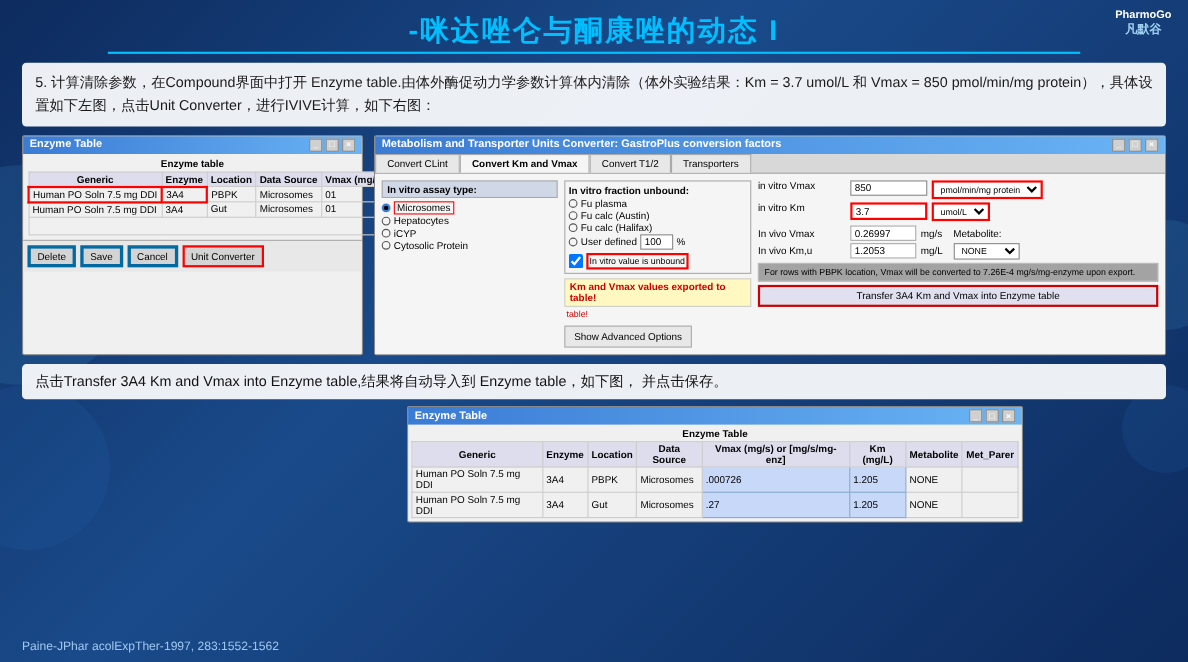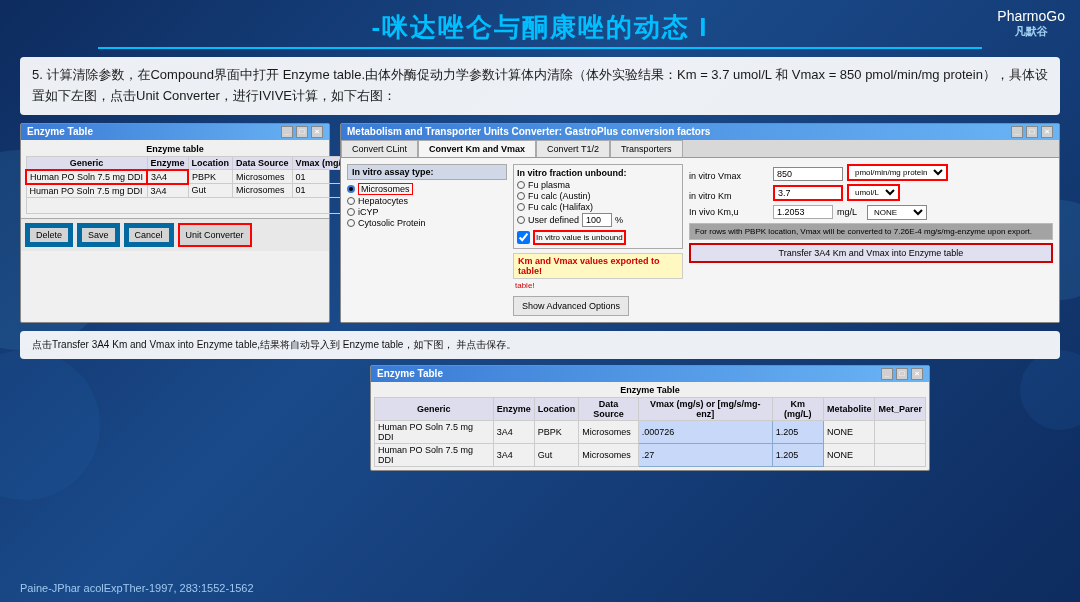--- a/index.html
+++ b/index.html
@@ -58,22 +58,22 @@
       border-radius: 50%;
       background: #1a6abf;
       border: 2px solid #4a9fd4;
       display: flex;
       align-items: center;
       justify-content: center;
       margin: 0 auto 2px auto;
     }
     .logo-text {
       color: white;
-      font-size: 14px;
-      font-weight: normal;
+      font-size: 10px;
+      font-weight: bold;
     }
     .logo-sub {
       color: #a0d0f0;
       font-size: 11px;
       font-weight: bold;
     }
 
     
     .body-text {
       color: #1a1a1a;
@@ -146,21 +146,21 @@
     }
     .enzyme-footer {
       display: flex;
       gap: 4px;
       padding: 4px;
       background: #e8e8e8;
       border-top: 1px solid #aaa;
     }
     .small-btn {
       background: #d4d4d4;
-      border: 5px solid #0369a1;
+      border: 3px solid #0369a1;
       padding: 2px 6px;
       font-size: 9px;
       cursor: pointer;
     }
     .small-btn.highlight {
       border: 2px solid red;
     }
 
     
     .metabolism-win {
@@ -243,21 +243,21 @@
       font-weight: bold;
       font-size: 9px;
       margin-bottom: 2px;
     }
 
     .vmax-section {
       margin-bottom: 4px;
     }
     .input-row {
       display: flex;
-      align-items: flex-end;
+      align-items: flex-start;
       gap: 4px;
       margin-bottom: 3px;
       font-size: 9px;
     }
     .input-label {
       width: 80px;
       flex-shrink: 0;
     }
     .input-box {
       border: 1px solid #888;
@@ -330,21 +330,21 @@
       background: #e8e8e8;
       border: 1px solid #aaa;
       padding: 4px 8px;
       cursor: pointer;
       margin-top: 4px;
     }
 
     
     .bottom-text {
       color: #111;
-      font-size: 10px;
+      font-size: 13px;
       line-height: 1.6;
       background: rgba(255,255,255,0.92);
       border-radius: 4px;
       padding: 6px 12px;
       margin-bottom: 6px;
     }
 
     
     .bottom-enzyme-win {
       width: 560px;
@@ -548,20 +548,26 @@
                 <option>pmol/min/mg protein</option>
               </select>
             </div>
             <div class="input-row">
               <span class="input-label">in vitro Km</span>
               <input type="text" class="input-box highlight" value="3.7" style="">
               <select class="select-box select-highlight">
                 <option>umol/L</option>
               </select>
             </div>
+          </div>
+          <div class="result-row">
+            <span class="result-label">In vivo Vmax</span>
+            <span class="result-val">0.26997</span>
+            <span>mg/s</span>
+            <span style="margin-left:6px;">Metabolite:</span>
           </div>
           <div class="result-row">
             <span class="result-label">In vivo Km,u</span>
             <span class="result-val">1.2053</span>
             <span>mg/L</span>
             <span style="margin-left:6px;">
               <select class="select-box" style="width:60px;">
                 <option>NONE</option>
               </select>
             </span>

